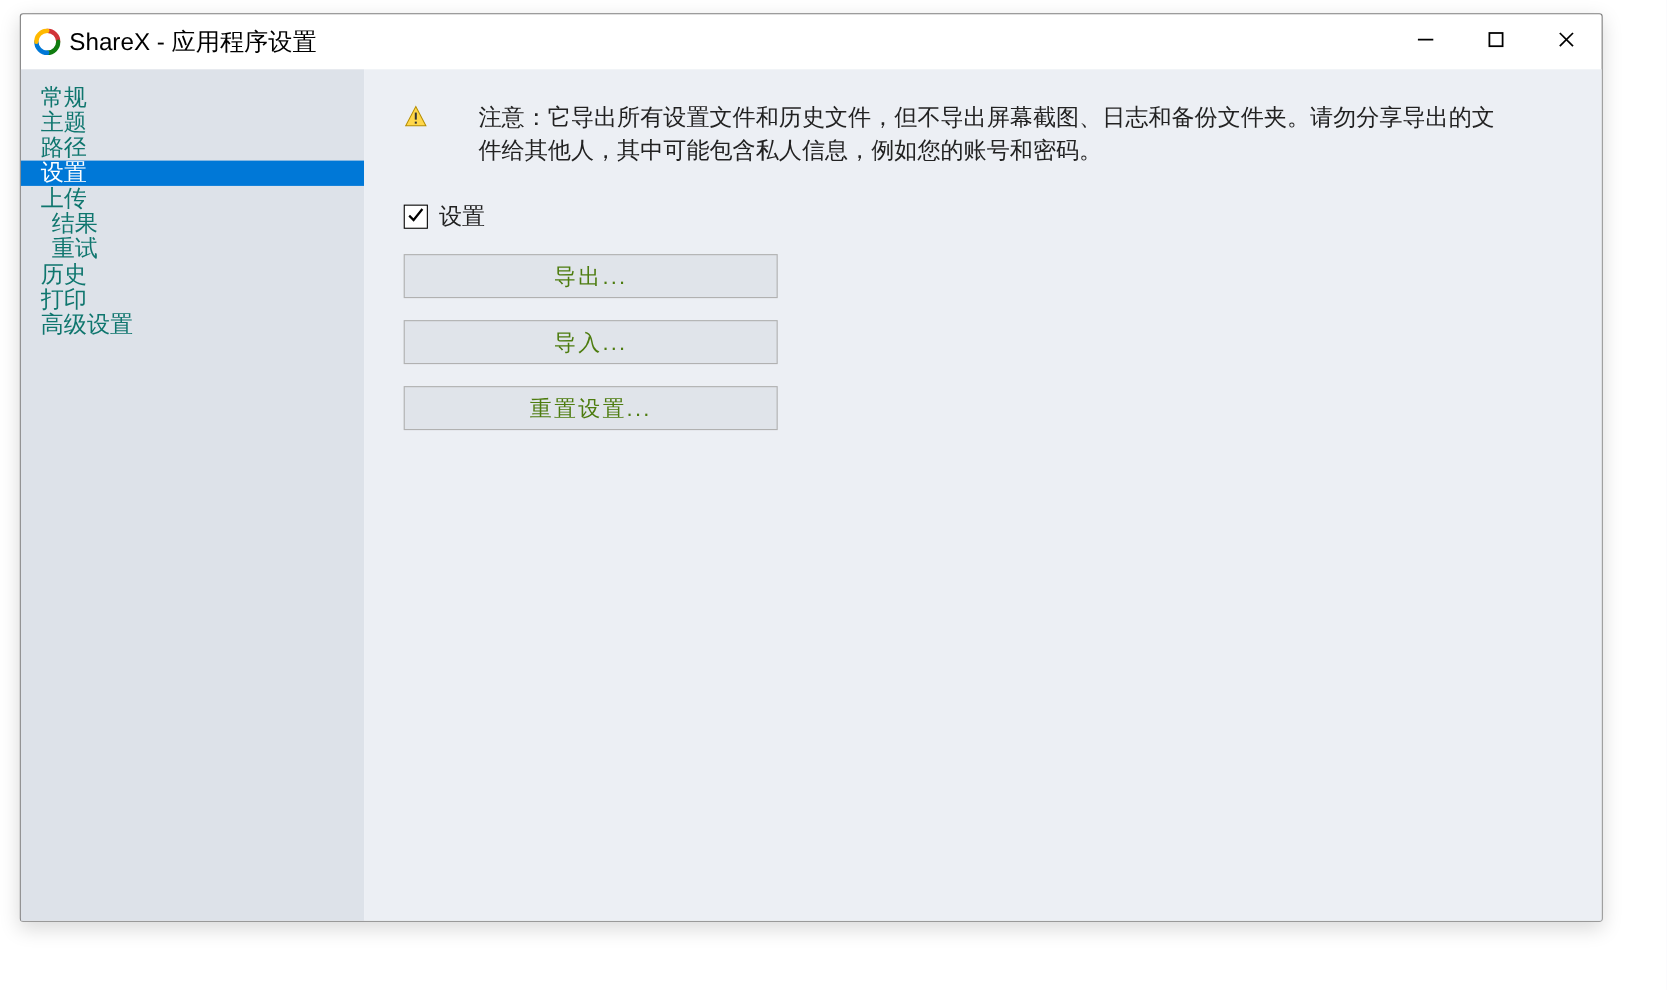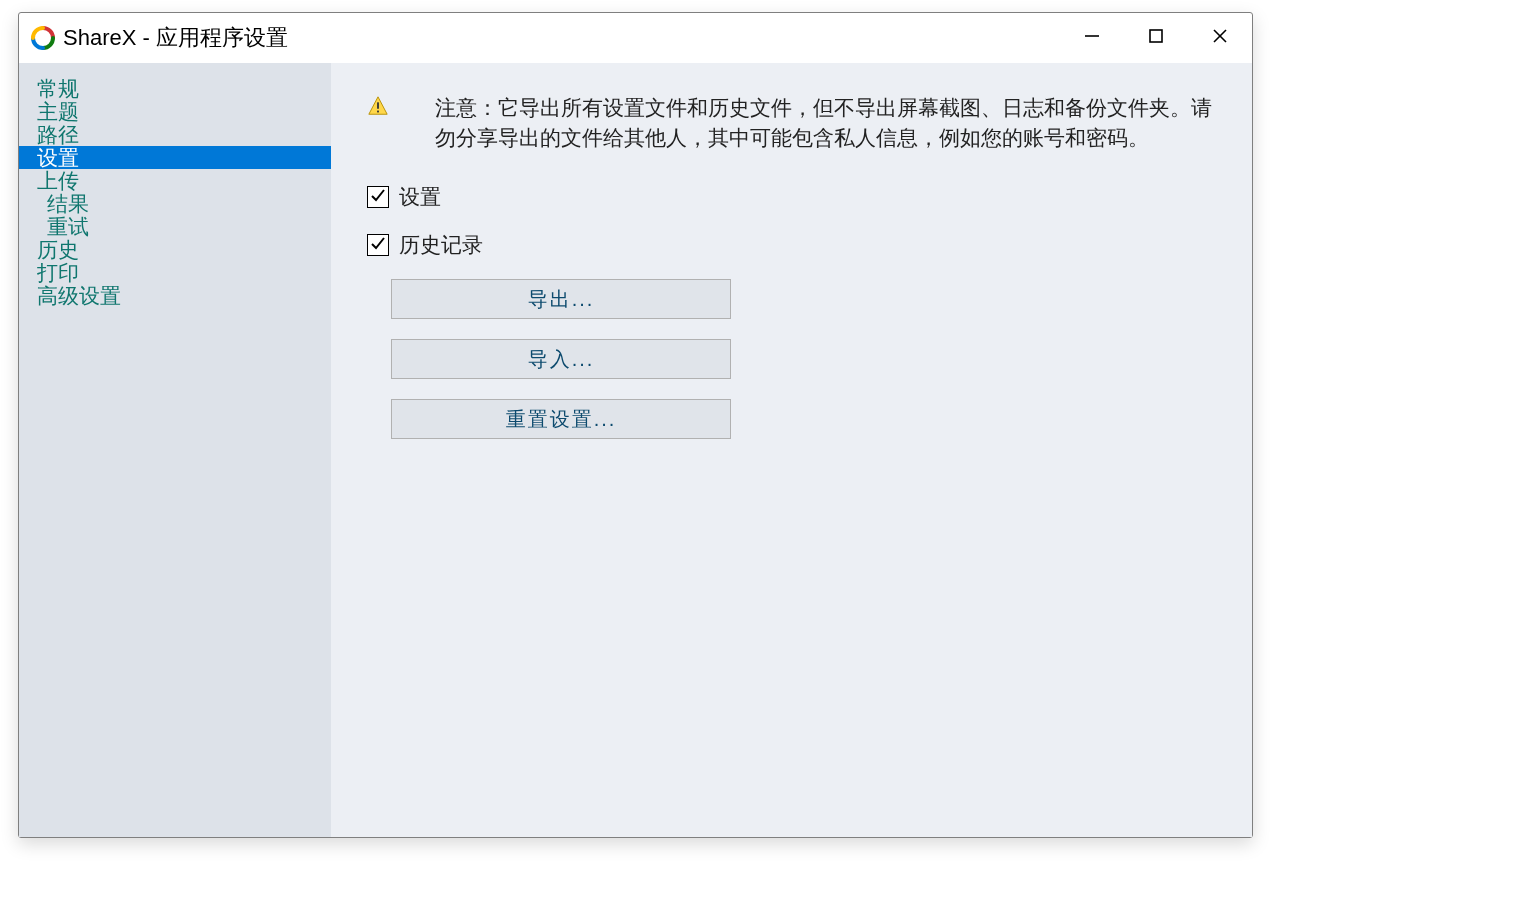--- a/index.html
+++ b/index.html
@@ -5,21 +5,21 @@
   * { box-sizing: border-box; margin: 0; padding: 0; }
   html, body {
     width: 1515px; height: 900px;
     background: #ffffff;
     font-family: "Segoe UI", "Microsoft YaHei", sans-serif;
     overflow: hidden;
   }
   .window {
     position: absolute;
     left: 18px; top: 12px;
-    width: 1235px; height: 826px;
+    width: 1439px; height: 826px;
     background: #ffffff;
     border: 1px solid #7f7f7f;
     border-radius: 3px;
     box-shadow: 0 6px 18px rgba(0,0,0,0.15);
     display: flex; flex-direction: column;
   }
   
   .titlebar {
     height: 50px;
     display: flex; align-items: center;
@@ -98,25 +98,24 @@
     cursor:pointer;
   }
   .chk-row .chk svg{ width:16px; height:16px; }
   .chk-row .chk-label { font-size: 21px; color:#222; }
 
   .btn {
     width: 340px; height: 40px;
     background: #e0e4ea;
     border: 1px solid #b1b1b1;
     display:flex; align-items:center; justify-content:center;
-    font-size: 20px; color:#0c4a6e;
+    font-size: 20px; color:#4d7c0f;
     margin-top: 20px;
     cursor:pointer;
     letter-spacing: 2px;
-    margin-left: 24px;
   }
 </style>
 </head>
 <body>
 
 <div class="window">
 
   <div class="titlebar">
     <span class="appicon">
       <svg viewBox="0 0 24 24">
@@ -182,29 +181,19 @@
         <div class="chk">
           <span>
             <svg viewBox="0 0 16 16">
                 <polyline points="2,9 6,13 14,3" fill="none" stroke="#000" stroke-width="2"></polyline>
               </svg>
           </span>
         </div>
         <span class="chk-label">设置</span>
       </div>
 
-      <div class="chk-row">
-        <div class="chk">
-          <span>
-            <svg viewBox="0 0 16 16">
-                <polyline points="2,9 6,13 14,3" fill="none" stroke="#000" stroke-width="2"></polyline>
-              </svg>
-          </span>
-        </div>
-        <span class="chk-label">历史记录</span>
-      </div>
 
       <div class="btn">导出...</div>
       <div class="btn">导入...</div>
       <div class="btn">重置设置...</div>
     </div>
   </div>
 </div>
 
 </body></html>

